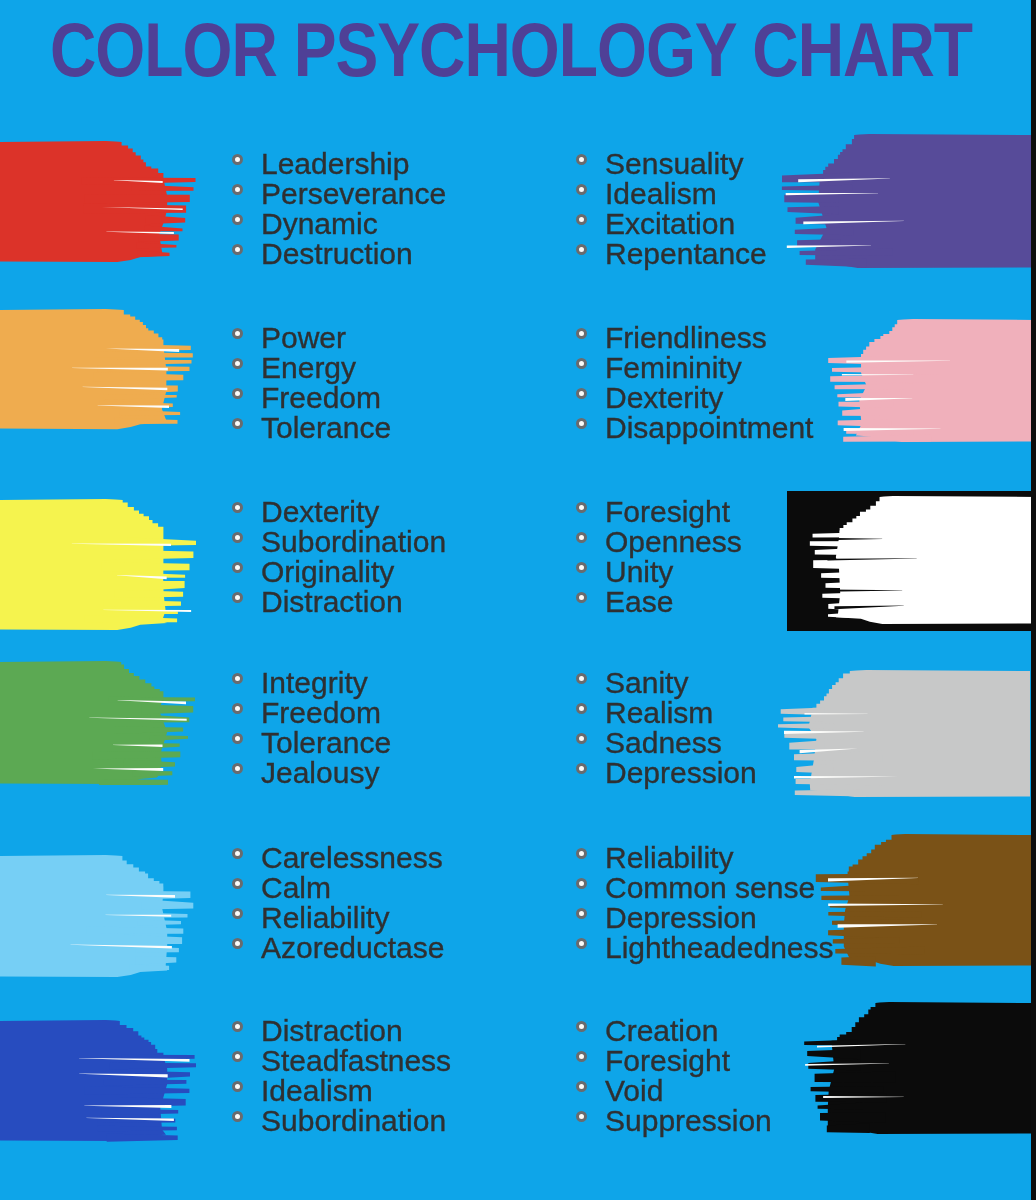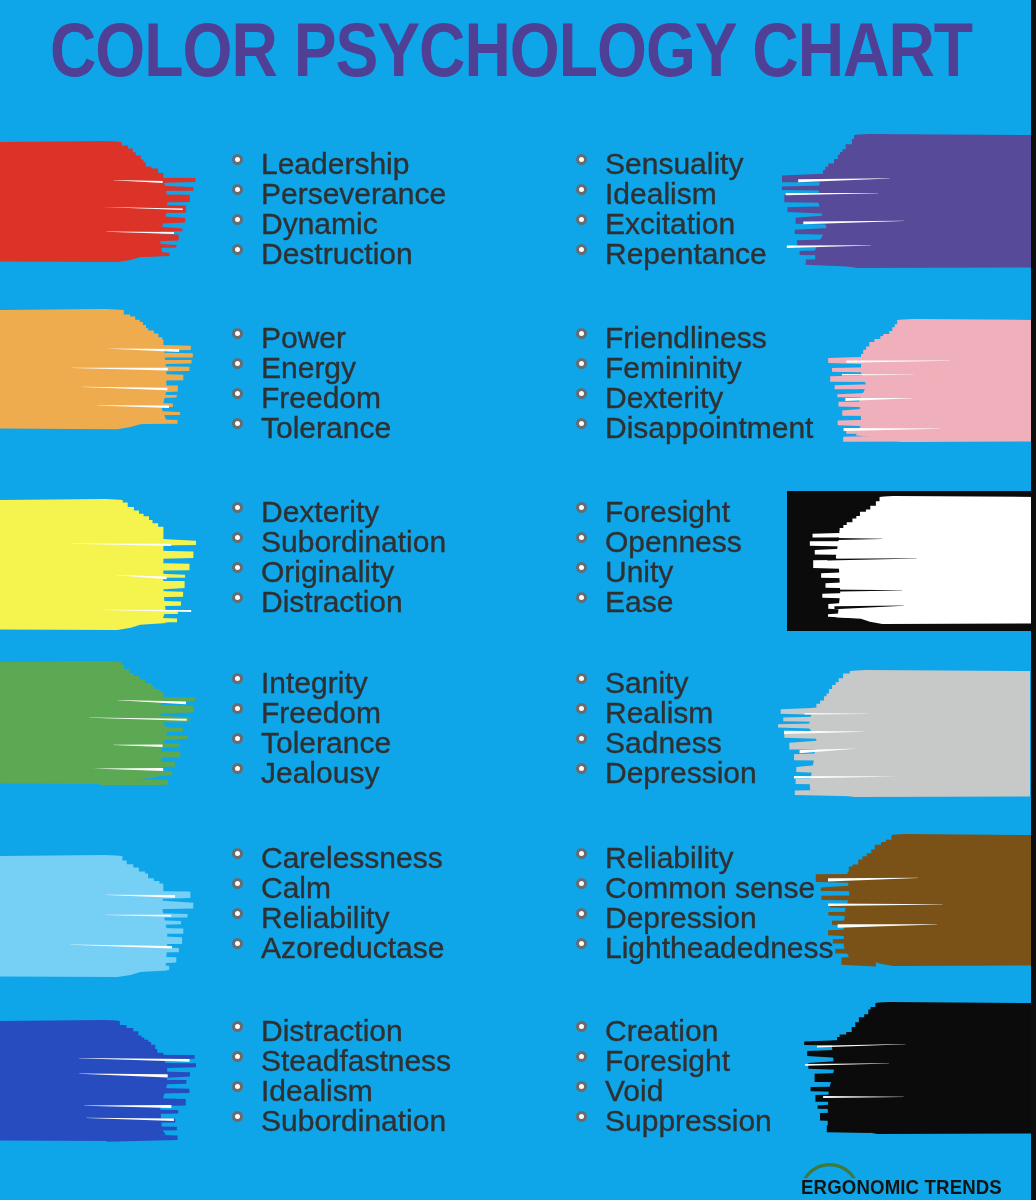--- a/index.html
+++ b/index.html
@@ -487,21 +487,14 @@
       </li>
     <li class="item">
         <span class="bullet"></span>
         <span class="lbl">Void</span>
       </li>
     <li class="item">
         <span class="bullet"></span>
         <span class="lbl">Suppression</span>
       </li>
   </ul>
-  <div id="logo">
-    <svg width="56" height="22" viewBox="0 0 56 22">
-      <path d="M1.5 17.2 C9 4.8 20 2.0 27.5 2.0 C35 2.0 46.5 4.9 54 17.2
-               L50.4 17.2 C43.6 7.7 34.4 5.4 27.5 5.4 C20.6 5.4 11.6 7.8 5.0 17.2 Z" fill="#3d7a3c"></path>
-    </svg>
-    <div id="logotext">ERGONOMIC TRENDS</div>
-  </div>
   <div id="rightedge"></div>
 </div>
 
 </body></html>

